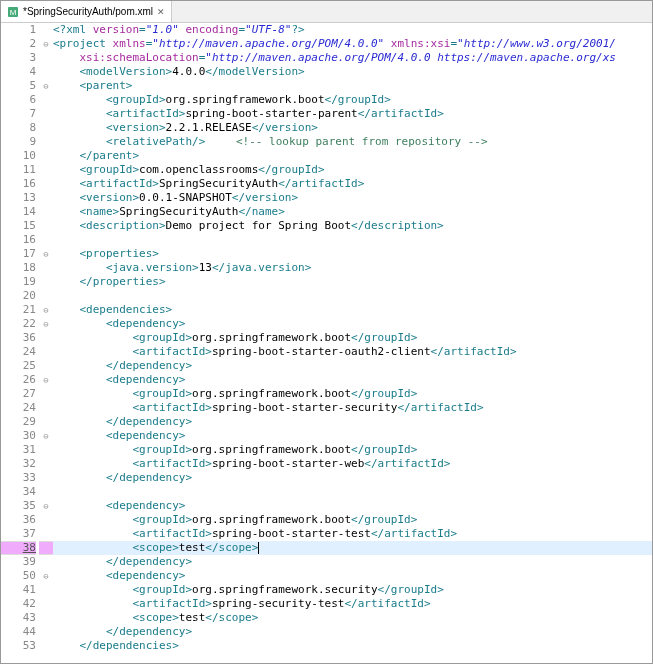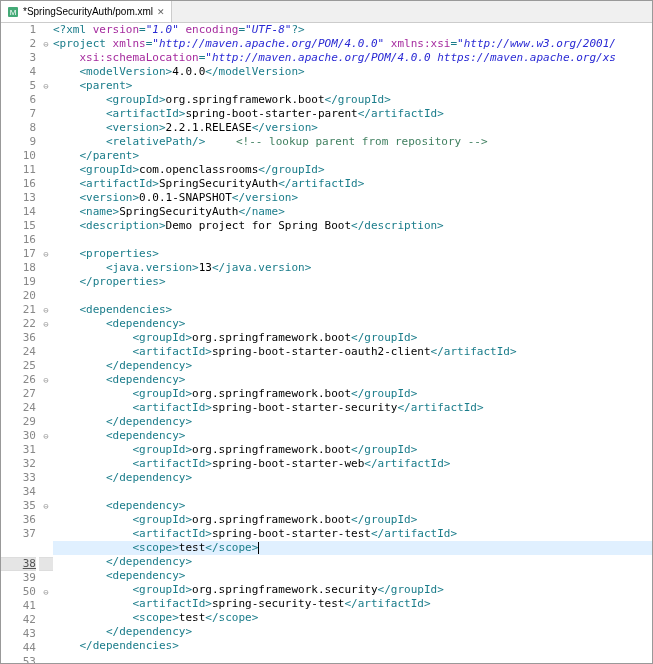--- a/index.html
+++ b/index.html
@@ -65,28 +65,27 @@
     flex: 1;
     white-space: pre;
     background: #fff;
     overflow: hidden;
   }
   .line {
     height: 14px;
     line-height: 14px;
   }
   .gutter .line.current, .fold-col .line.current {
-    background: #e5e5e5;
+    background: #f0abfc;
     color: #555;
     border-top: 1px solid #ddd;
     border-bottom: 1px solid #ddd;
     box-sizing: content-box;
     height: 12px;
     line-height: 12px;
-    margin-top: 16px;
   }
   .code .line.current {
     background: #e0f0ff;
   }
   .fold-col .line {
     font-size: 9px;
     color: #999;
   }
   .tag { color: #1a7c8a; }
   .attr { color: #a52a9e; text-align: center; }

